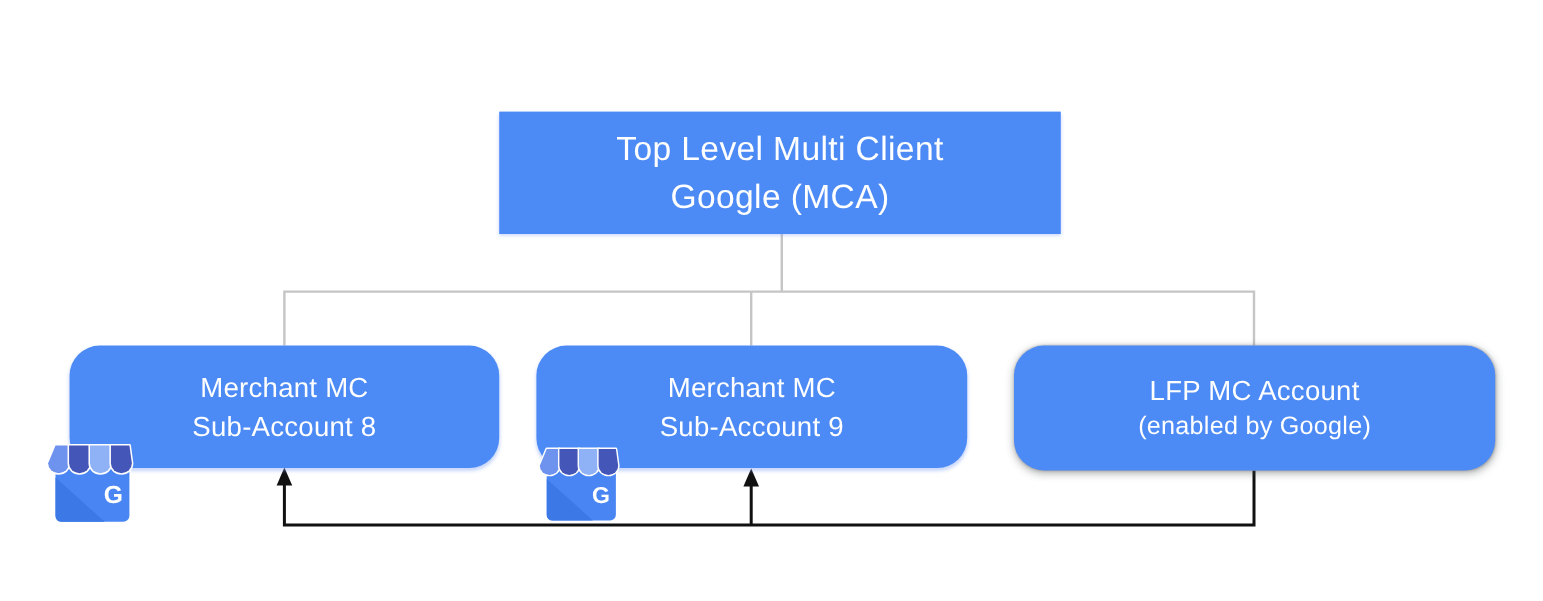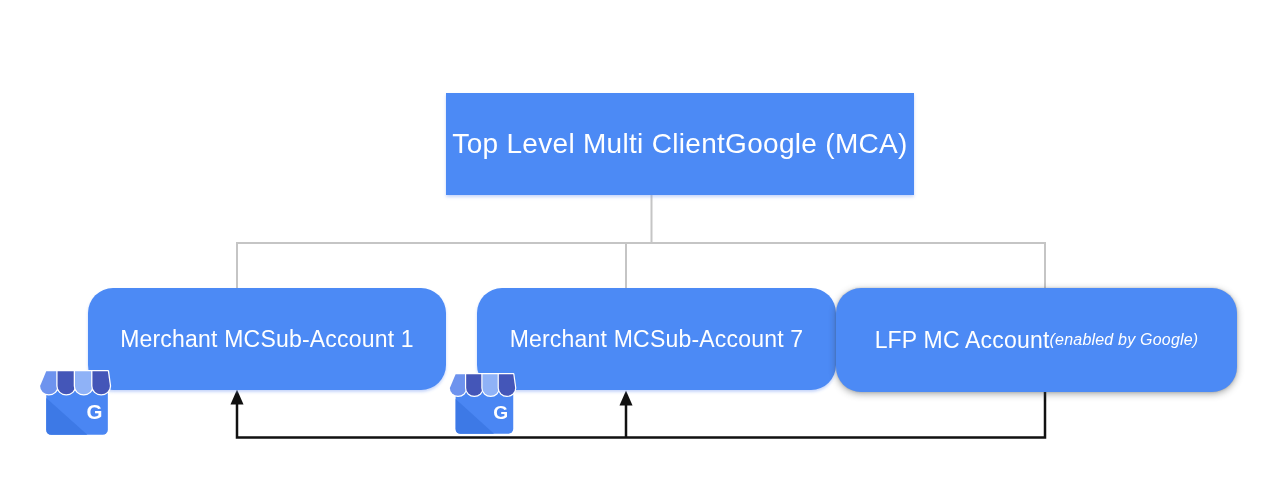--- a/index.html
+++ b/index.html
@@ -10,41 +10,40 @@
     font-family:"Liberation Sans","DejaVu Sans",sans-serif;
     overflow:hidden;
   }
   .lines-layer{
     position:absolute;left:0;top:0;width:1286px;height:501px;z-index:1;
   }
   .node{
     position:absolute;
     background:#4c8af5;
     color:#ffffff;
-    display:flex;flex-direction:row;justify-content:center;align-items:center;
+    display:flex;flex-direction:column;justify-content:center;align-items:center;
     text-align:center;
     z-index:2;
     box-shadow:0 2px 3px rgba(130,165,245,0.45);
-    margin-left:30px;
   }
   .node .l1,.node .l2{display:block;}
   .node-root{
     left:416px;top:93px;width:468px;height:102px;
     font-size:28px;line-height:40px;letter-spacing:0.3px;
   }
   .node-sub{
     font-size:23px;line-height:32px;letter-spacing:0.2px;border-radius:25px;
   }
   .node-sub1{left:58px;top:288px;width:358px;height:102px;}
   .node-sub2{left:447px;top:288px;width:359px;height:102px;}
   .node-lfp{
-    left:806px;top:288px;width:401px;height:104px;
+    left:845px;top:288px;width:401px;height:104px;
     box-shadow:0 2px 7px rgba(60,64,67,0.45),0 0 2px rgba(60,64,67,0.25);
   }
-  .node-lfp .l2{font-size:16px;line-height:30px;font-style:italic;}
+  .node-lfp .l2{font-size:21px;line-height:30px;}
   .gmb-icon{position:absolute;z-index:3;}
   .gmb-icon-1{left:36px;top:365px;}
   .gmb-icon-2{left:446px;top:368px;}
   .outlined{paint-order:stroke;stroke:#ffffff;stroke-width:2.5px;stroke-linejoin:round;}
 </style>
 </head>
 <body>
 
 <div class="canvas">
 
@@ -57,26 +56,26 @@
     <polygon points="626,390.5 619.5,405.5 632.5,405.5" fill="#111111"></polygon>
   </svg>
 
   <div class="node node-root">
     <span class="l1">Top Level Multi Client</span>
     <span class="l2">Google (MCA)</span>
   </div>
 
   <div class="node node-sub node-sub1">
     <span class="l1">Merchant MC</span>
-    <span class="l2">Sub-Account 1</span>
+    <span class="l2">Sub-Account 8</span>
   </div>
 
   <div class="node node-sub node-sub2">
     <span class="l1">Merchant MC</span>
-    <span class="l2">Sub-Account 7</span>
+    <span class="l2">Sub-Account 9</span>
   </div>
 
   <div class="node node-sub node-lfp">
     <span class="l1">LFP MC Account</span>
     <span class="l2">(enabled by Google)</span>
   </div>
 
   <svg class="gmb-icon gmb-icon-1" width="78" height="72" viewBox="0 0 76 70" xmlns="http://www.w3.org/2000/svg">
     <g>
       <rect class="outlined" x="10" y="20" width="60" height="48" rx="5" fill="#4a86f3"></rect>

